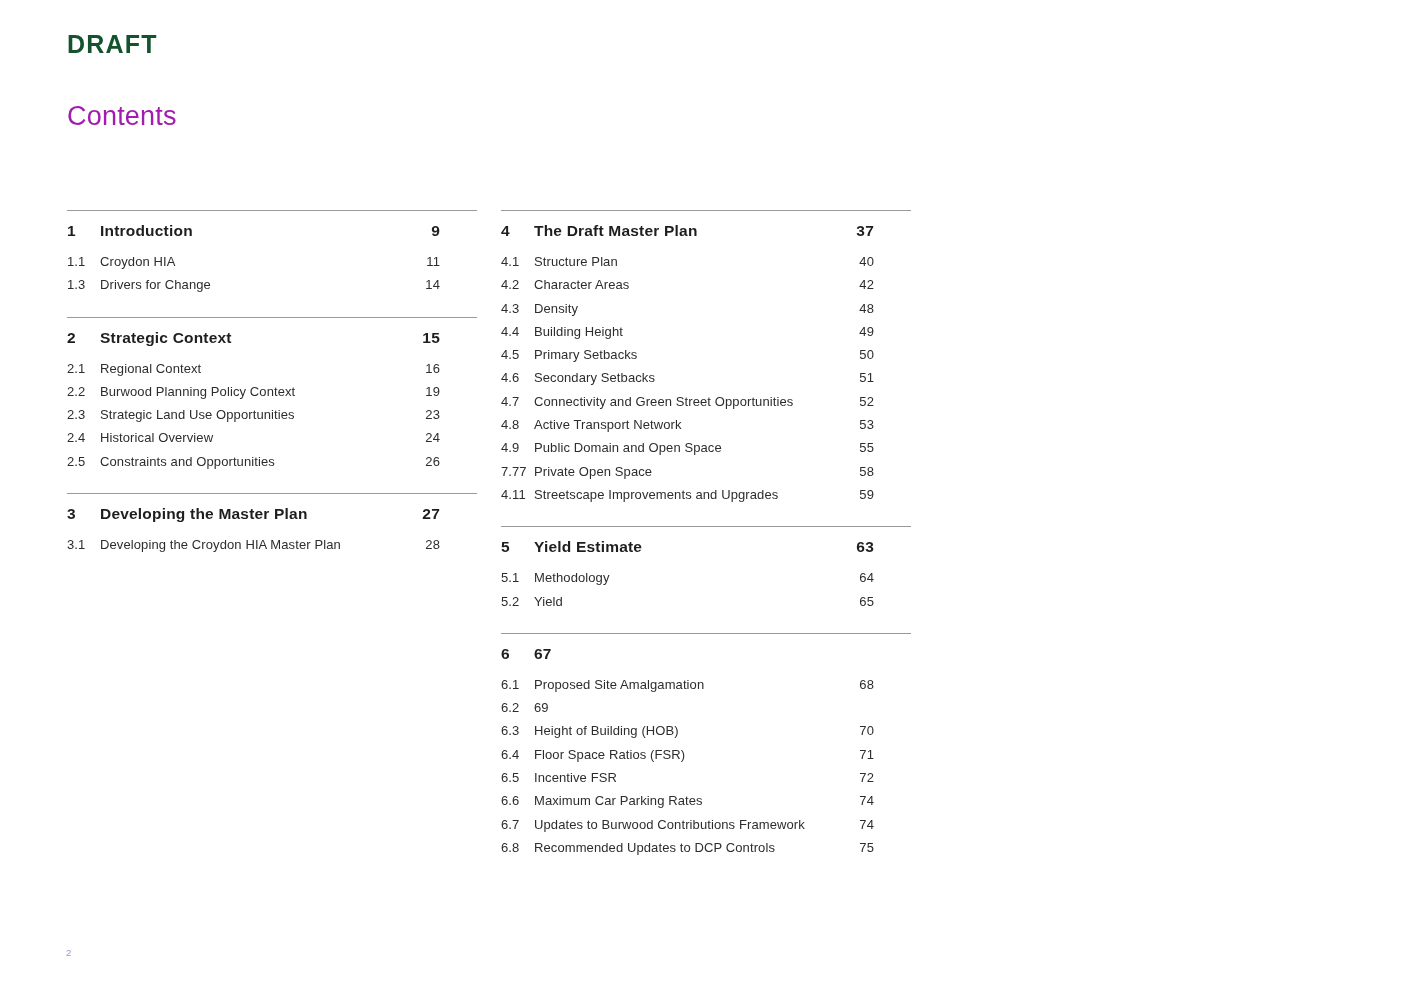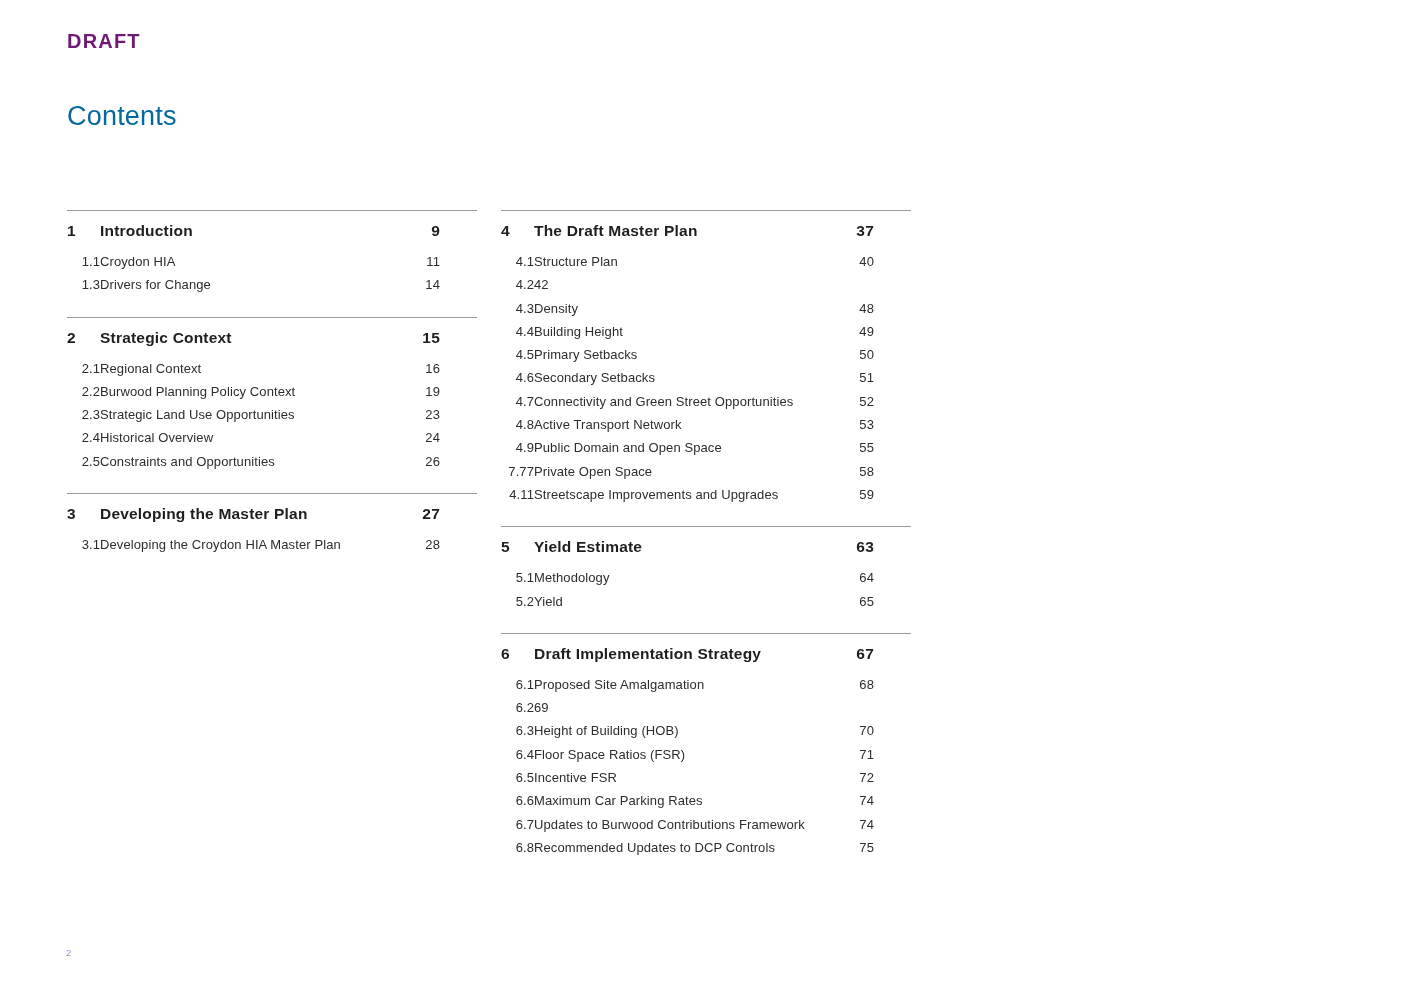--- a/index.html
+++ b/index.html
@@ -6,31 +6,31 @@
   html, body {
     width: 1410px; height: 996px;
     background: #ffffff;
     font-family: "Liberation Sans", sans-serif;
     overflow: hidden;
     position: relative;
   }
   .draft-label {
     position: absolute;
     left: 67px; top: 30px;
-    font-size: 20px;
+    font-size: 25px;
     font-weight: 800;
     letter-spacing: 1.2px;
-    color: #701a75;
+    color: #14532d;
   }
   .page-title {
     position: absolute;
     left: 67px; top: 101px;
     font-size: 27px;
     font-weight: 400;
-    color: #0369a1;
+    color: #a21caf;
     letter-spacing: 0.2px;
   }
   .toc-column {
     position: absolute;
     top: 210px;
     width: 410px;
   }
   .toc-column.left  { left: 67px; }
   .toc-column.right { left: 501px; }
   .toc-section {
@@ -63,21 +63,20 @@
   .toc-entry {
     display: flex;
     align-items: baseline;
     line-height: 23.3px;
     font-size: 13px;
     color: #2d2d2d;
     letter-spacing: 0.1px;
   }
   .entry-number {
     flex: 0 0 33px;
-    text-align: right;
   }
   .entry-title {
     flex: 1 1 auto;
     white-space: nowrap;
   }
   .entry-page {
     flex: 0 0 auto;
     margin-right: 37px;
   }
   .footer-page-number {
@@ -182,20 +181,21 @@
     </div>
     <div class="section-entries">
   <div class="toc-entry">
     <span class="entry-number">4.1</span>
     <span class="entry-title">Structure Plan</span>
     <span class="entry-page">40</span>
   </div>
 
   <div class="toc-entry">
     <span class="entry-number">4.2</span>
+    <span class="entry-title">Character Areas</span>
     <span class="entry-page">42</span>
   </div>
 
   <div class="toc-entry">
     <span class="entry-number">4.3</span>
     <span class="entry-title">Density</span>
     <span class="entry-page">48</span>
   </div>
 
   <div class="toc-entry">
@@ -265,21 +265,20 @@
     <span class="entry-number">5.2</span>
     <span class="entry-title">Yield</span>
     <span class="entry-page">65</span>
   </div>
 </div>
   </div>
 
   <div class="toc-section">
     <div class="section-heading">
       <span class="section-number">6</span>
-      <span class="section-title">Draft Implementation Strategy</span>
       <span class="section-page">67</span>
     </div>
     <div class="section-entries">
   <div class="toc-entry">
     <span class="entry-number">6.1</span>
     <span class="entry-title">Proposed Site Amalgamation</span>
     <span class="entry-page">68</span>
   </div>
 
   <div class="toc-entry">

